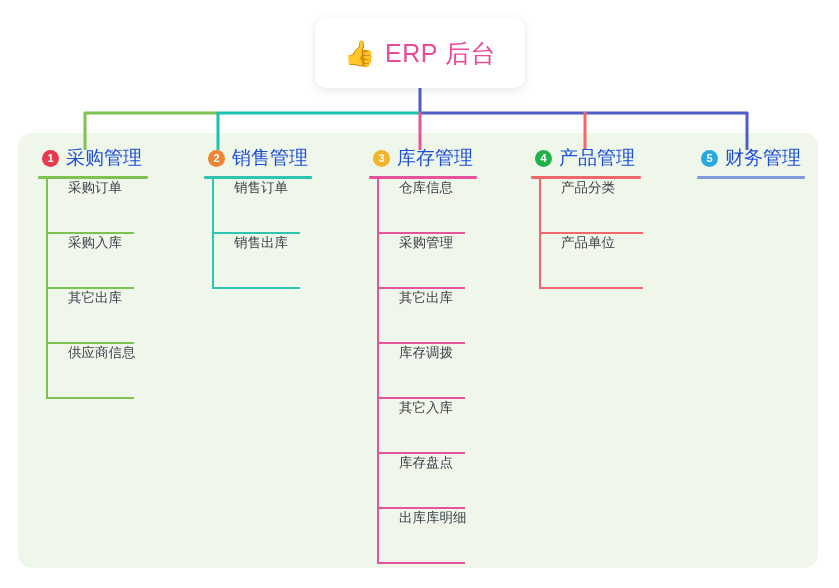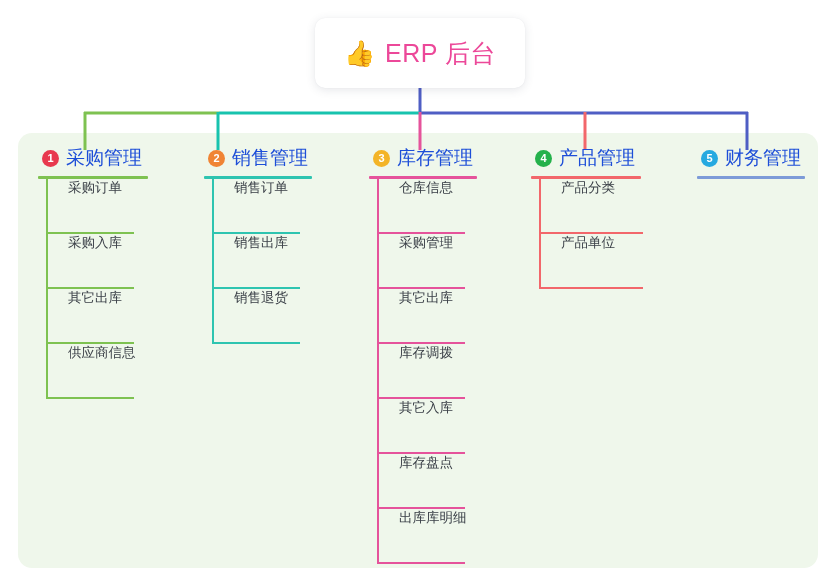--- a/index.html
+++ b/index.html
@@ -210,24 +210,20 @@
         <div class="leaves">
           <div class="spine" style="background: rgb(46, 196, 176);"></div>
           <div class="leaf">
             <span class="leaf-label">销售订单</span>
             <div class="leaf-rule" style="background: rgb(46, 196, 176); width: 88px;"></div>
           </div>
           <div class="leaf">
             <span class="leaf-label">销售出库</span>
             <div class="leaf-rule" style="background: rgb(46, 196, 176); width: 88px;"></div>
           </div>
-          <div class="leaf">
-            <span class="leaf-label">销售退货</span>
-            <div class="leaf-rule" style="background: rgb(46, 196, 176); width: 88px;"></div>
-          </div>
         </div>
       </div>
       <div class="branch" style="left: 369px;">
         <div class="branch-head">
           <span class="badge" style="background: rgb(243, 180, 39);">3</span>
           <span class="branch-title">库存管理</span>
         </div>
         <div class="branch-rule" style="background: rgb(229, 83, 155); width: 108px;"></div>
         <div class="leaves">
           <div class="spine" style="background: rgb(229, 83, 155);"></div>

